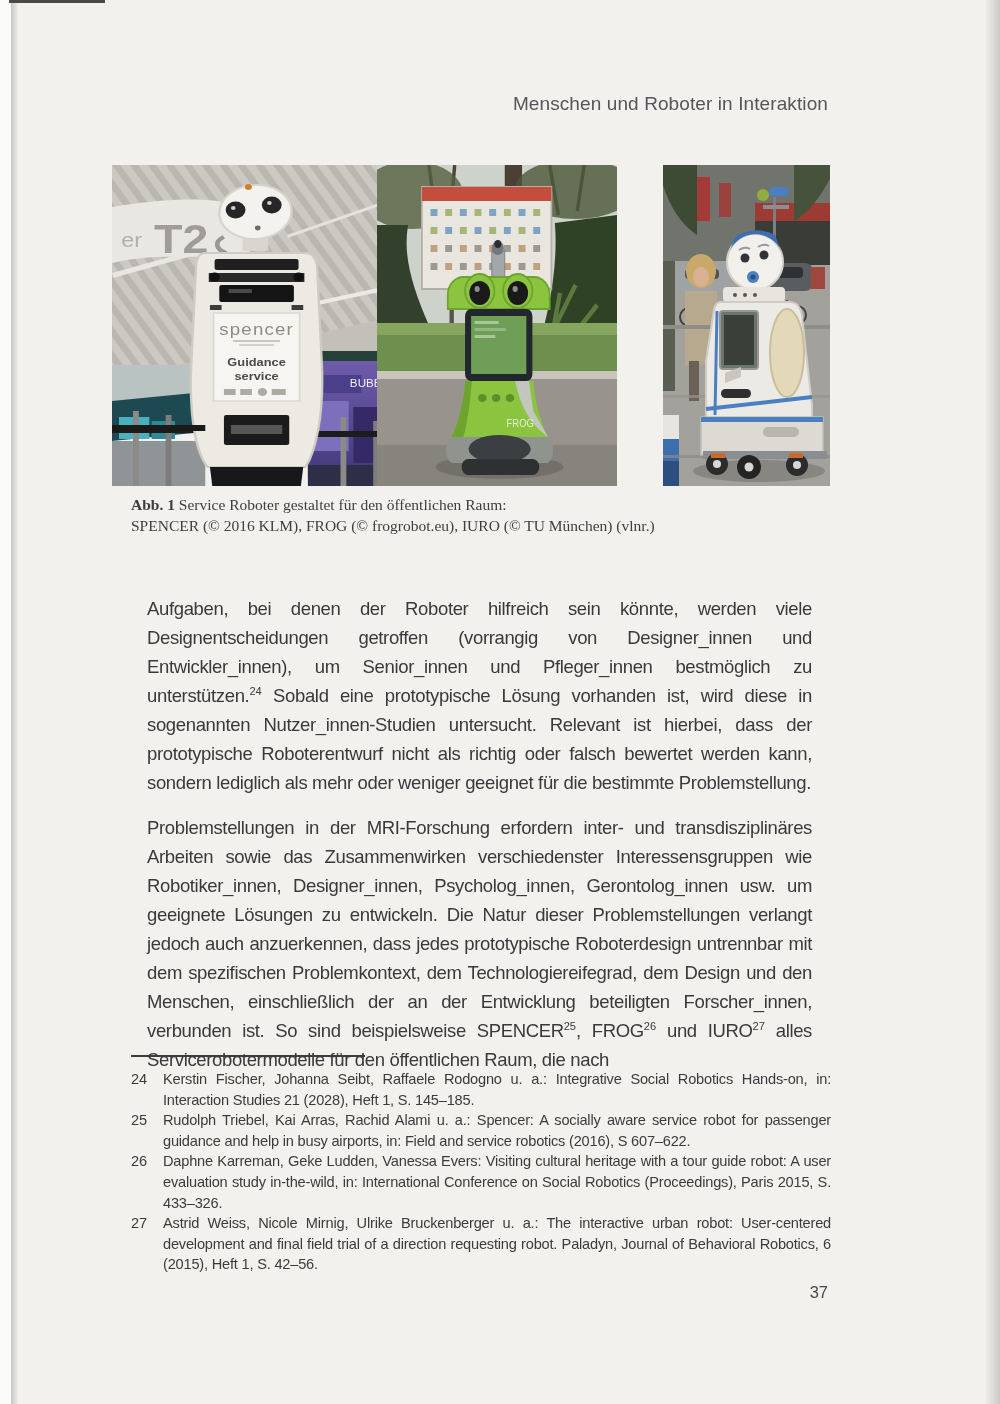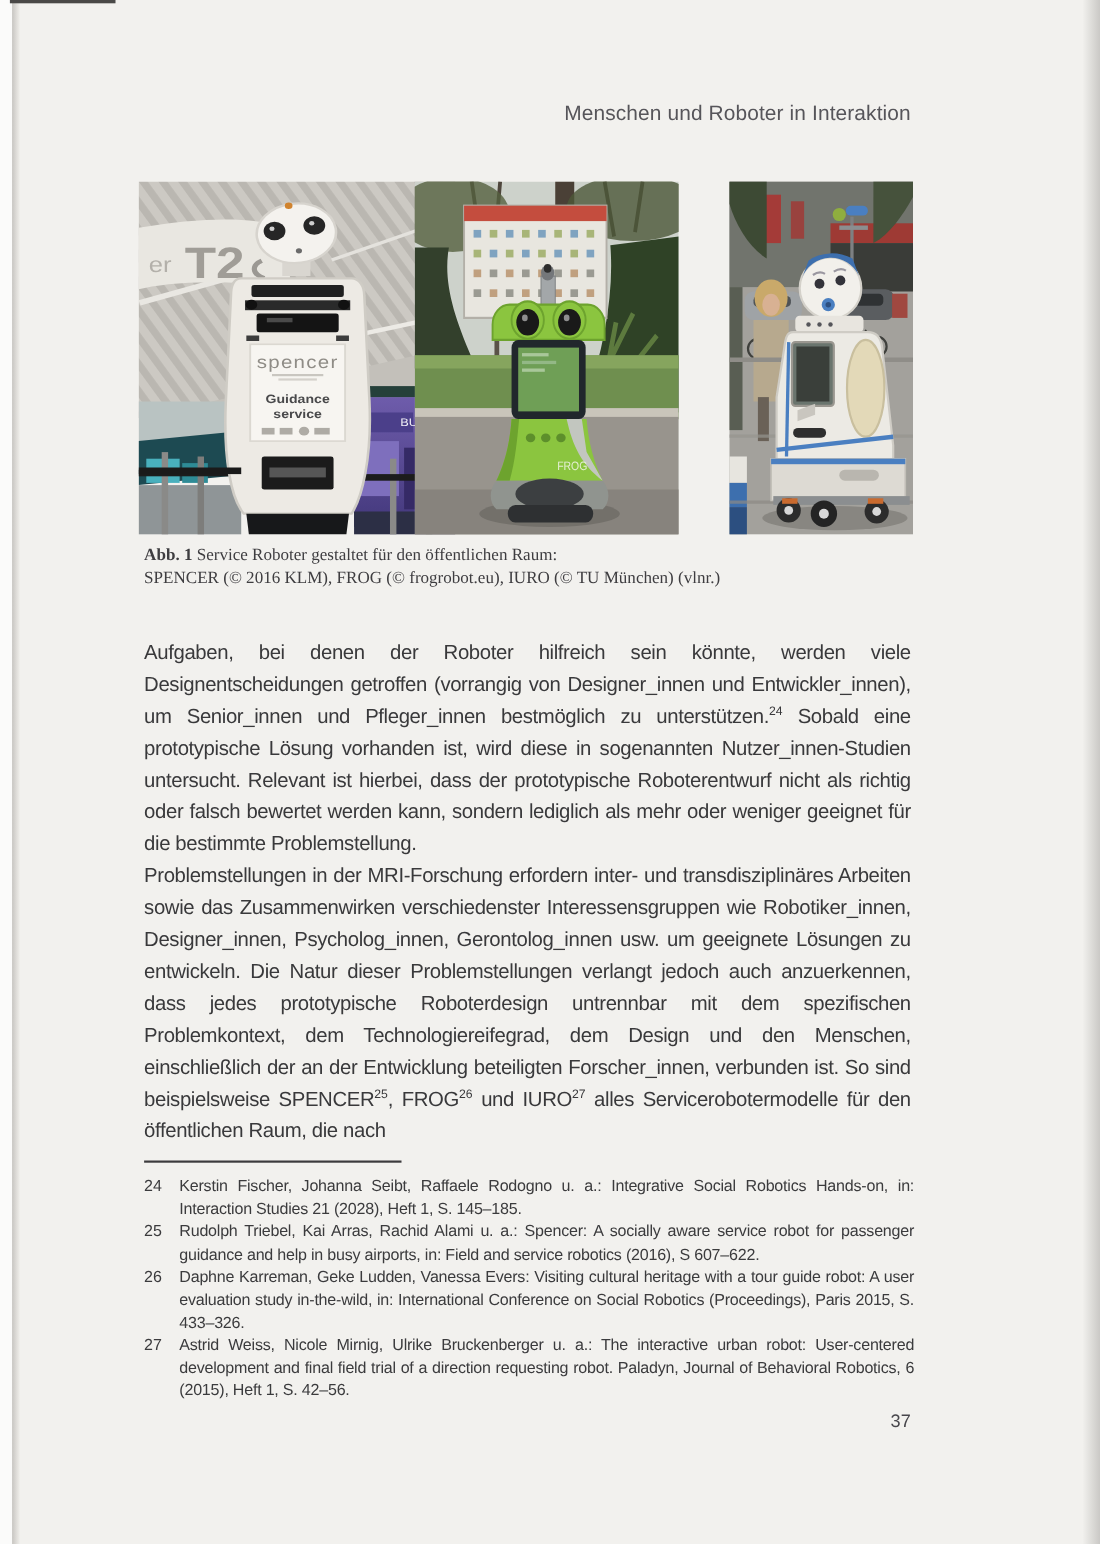--- a/index.html
+++ b/index.html
@@ -15,32 +15,32 @@
   .top-sliver{position:absolute;left:9px;top:0;width:96px;height:3px;background:#4a4947;}
   .right-shadow{position:absolute;right:0;top:0;width:16px;height:100%;
     background:linear-gradient(90deg,rgba(0,0,0,0),rgba(110,108,104,.30));}
   
   .running-header{
     position:absolute;top:93px;right:172px;font-size:19px;color:#56555a;letter-spacing:.1px;
   }
   
   .photo{position:absolute;top:165px;height:321px;}
   .photo svg{display:block;width:100%;height:100%;}
-  .photo-spencer{left:126px;width:288px;}
+  .photo-spencer{left:112px;width:288px;}
   .photo-frog{left:377px;width:240px;}
   .photo-iuro{left:663px;width:167px;}
   
   .caption{position:absolute;left:131px;top:494px;width:700px;
     font-size:15.5px;line-height:21px;color:#3e3d40;font-family:Liberation Serif, serif;}
   .caption b{font-weight:bold;}
   
   .body-text{position:absolute;left:131px;top:578px;width:697px;
     font-size:18.5px;line-height:29px;letter-spacing:-.35px;color:#39393b;
     text-align:justify;}
-  .body-text p{margin:0;}
+  .body-text p{margin:16px;}
   .body-text sup{font-size:.6em;line-height:0;vertical-align:super;letter-spacing:0;}
   
   .fn-rule{position:absolute;left:131px;top:1055px;width:234px;height:2px;background:#3c3b3d;}
   .footnotes{position:absolute;left:131px;top:1069px;width:700px;
     font-size:14.6px;line-height:20.6px;color:#3b3b3d;}
   .fn-row{display:flex;}
   .fn-num{width:32px;flex:0 0 32px;}
   .fn-text{flex:1;text-align:justify;letter-spacing:-.2px;}
   
   .page-number{position:absolute;top:1283px;right:172px;font-size:16.5px;color:#48474c;}

